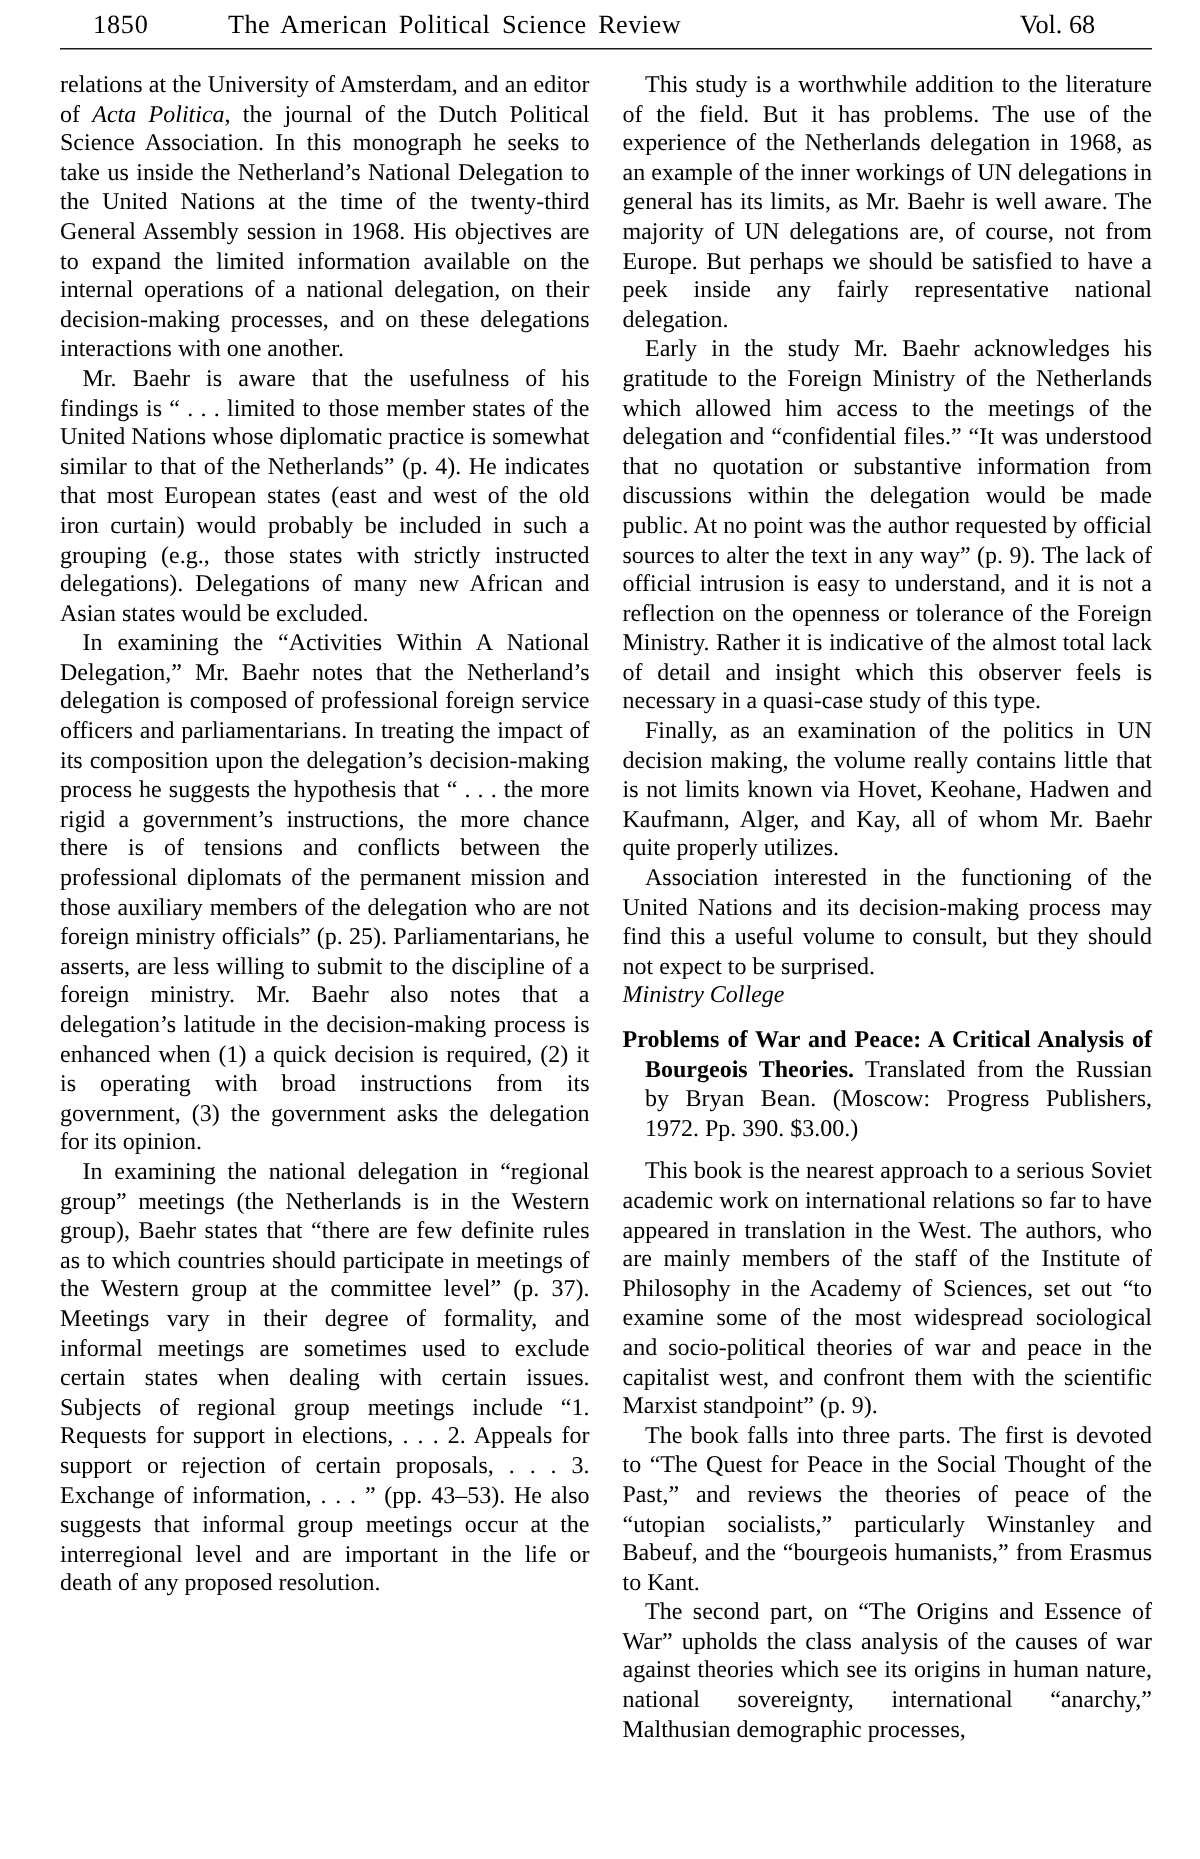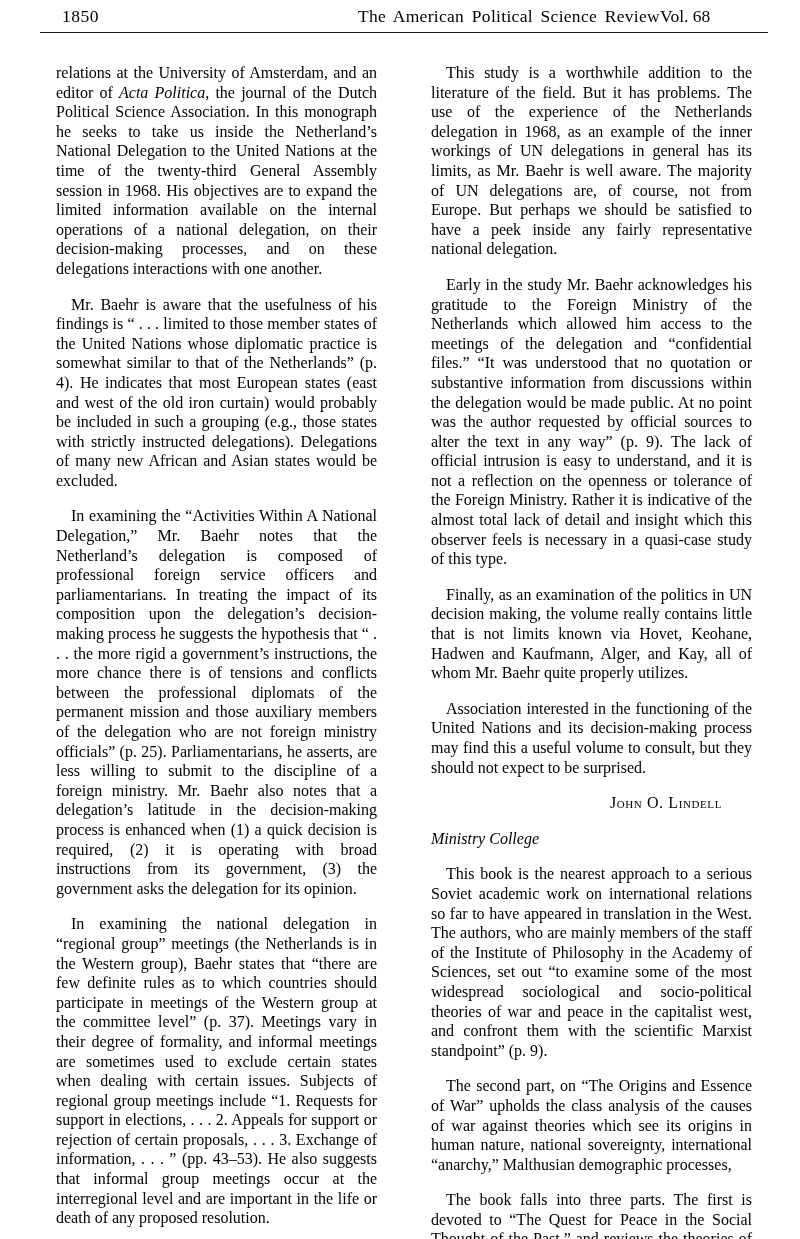--- a/index.html
+++ b/index.html
@@ -19,42 +19,42 @@
   }
   .page-header {
     display: flex;
     align-items: baseline;
     font-size: 17.5px;
     padding: 2px 18px 5px 22px;
   }
   .page-number { width: 90px; letter-spacing: 0.5px; }
   .journal-title {
     flex: 1;
-    text-align: right;
+    text-align: left;
     word-spacing: 3px;
     letter-spacing: 0.3px;
   }
-  .volume { width: 90px; text-align: left; }
+  .volume { width: 90px; text-align: center; }
   .header-rule {
     border-bottom: 1.5px solid #1c1c1c;
     margin: 0 0 14px 0;
   }
   .columns {
     display: flex;
     gap: 22px;
   }
   .col {
     flex: 1;
     min-width: 0;
     font-size: 16px;
     line-height: 19.6px;
     text-align: justify;
     hyphens: auto;
   }
-  .col p { margin: 16px; }
+  .col p { margin: 0; }
   p.indent { text-indent: 15px; }
   .i { font-style: italic; }
   .signature {
     text-align: right;
     font-variant: small-caps;
     letter-spacing: 0.6px;
     padding-right: 30px;
   }
   .affiliation { font-style: italic; }
   .review-heading {
@@ -85,22 +85,22 @@
       <p class="indent">Mr. Baehr is aware that the usefulness of his findings is “ . . . limited to those member states of the United Nations whose diplomatic practice is somewhat similar to that of the Netherlands” (p. 4). He indicates that most European states (east and west of the old iron curtain) would probably be included in such a grouping (e.g., those states with strictly instructed delegations). Delegations of many new African and Asian states would be excluded.</p>
       <p class="indent">In examining the “Activities Within A National Delegation,” Mr. Baehr notes that the Netherland’s delegation is composed of professional foreign service officers and parliamentarians. In treating the impact of its composition upon the delegation’s decision-making process he suggests the hypothesis that “ . . . the more rigid a government’s instructions, the more chance there is of tensions and conflicts between the professional diplomats of the permanent mission and those auxiliary members of the delegation who are not foreign ministry officials” (p. 25). Parliamentarians, he asserts, are less willing to submit to the discipline of a foreign ministry. Mr. Baehr also notes that a delegation’s latitude in the decision-making process is enhanced when (1) a quick decision is required, (2) it is operating with broad instructions from its government, (3) the government asks the delegation for its opinion.</p>
       <p class="indent">In examining the national delegation in “regional group” meetings (the Netherlands is in the Western group), Baehr states that “there are few definite rules as to which countries should participate in meetings of the Western group at the committee level” (p. 37). Meetings vary in their degree of formality, and informal meetings are sometimes used to exclude certain states when dealing with certain issues. Subjects of regional group meetings include “1. Requests for support in elections, . . . 2. Appeals for support or rejection of certain proposals, . . . 3. Exchange of information, . . . ” (pp. 43–53). He also suggests that informal group meetings occur at the interregional level and are important in the life or death of any proposed resolution.</p>
     </section>
 
     <section class="col">
       <p class="indent">This study is a worthwhile addition to the literature of the field. But it has problems. The use of the experience of the Netherlands delegation in 1968, as an example of the inner workings of UN delegations in general has its limits, as Mr. Baehr is well aware. The majority of UN delegations are, of course, not from Europe. But perhaps we should be satisfied to have a peek inside any fairly representative national delegation.</p>
       <p class="indent">Early in the study Mr. Baehr acknowledges his gratitude to the Foreign Ministry of the Netherlands which allowed him access to the meetings of the delegation and “confidential files.” “It was understood that no quotation or substantive information from discussions within the delegation would be made public. At no point was the author requested by official sources to alter the text in any way” (p. 9). The lack of official intrusion is easy to understand, and it is not a reflection on the openness or tolerance of the Foreign Ministry. Rather it is indicative of the almost total lack of detail and insight which this observer feels is necessary in a quasi-case study of this type.</p>
       <p class="indent">Finally, as an examination of the politics in UN decision making, the volume really contains little that is not limits known via Hovet, Keohane, Hadwen and Kaufmann, Alger, and Kay, all of whom Mr. Baehr quite properly utilizes.</p>
       <p class="indent">Association interested in the functioning of the United Nations and its decision-making process may find this a useful volume to consult, but they should not expect to be surprised.</p>
-      <p class="signature">John O. Lindell</p>
       <p class="affiliation">Ministry College</p>
+      <p class="review-heading"><span>Problems of War and Peace: A Critical Analysis of Bourgeois Theories.</span><span class="normal"> Translated from the Russian by Bryan Bean. (Moscow: Progress Publishers, 1972. Pp. 390. $3.00.)</span></p>
       <p class="indent">This book is the nearest approach to a serious Soviet academic work on international relations so far to have appeared in translation in the West. The authors, who are mainly members of the staff of the Institute of Philosophy in the Academy of Sciences, set out “to examine some of the most widespread sociological and socio-political theories of war and peace in the capitalist west, and confront them with the scientific Marxist standpoint” (p. 9).</p>
+      <p class="indent">The book falls into three parts. The first is devoted to “The Quest for Peace in the Social Thought of the Past,” and reviews the theories of peace of the “utopian socialists,” particularly Winstanley and Babeuf, and the “bourgeois humanists,” from Erasmus to Kant.</p>
       <p class="indent">The second part, on “The Origins and Essence of War” upholds the class analysis of the causes of war against theories which see its origins in human nature, national sovereignty, international “anarchy,” Malthusian demographic processes,</p>
-      <p class="indent">The book falls into three parts. The first is devoted to “The Quest for Peace in the Social Thought of the Past,” and reviews the theories of peace of the “utopian socialists,” particularly Winstanley and Babeuf, and the “bourgeois humanists,” from Erasmus to Kant.</p>
     </section>
 
   </main>
 
 </div>
 
 </body></html>

